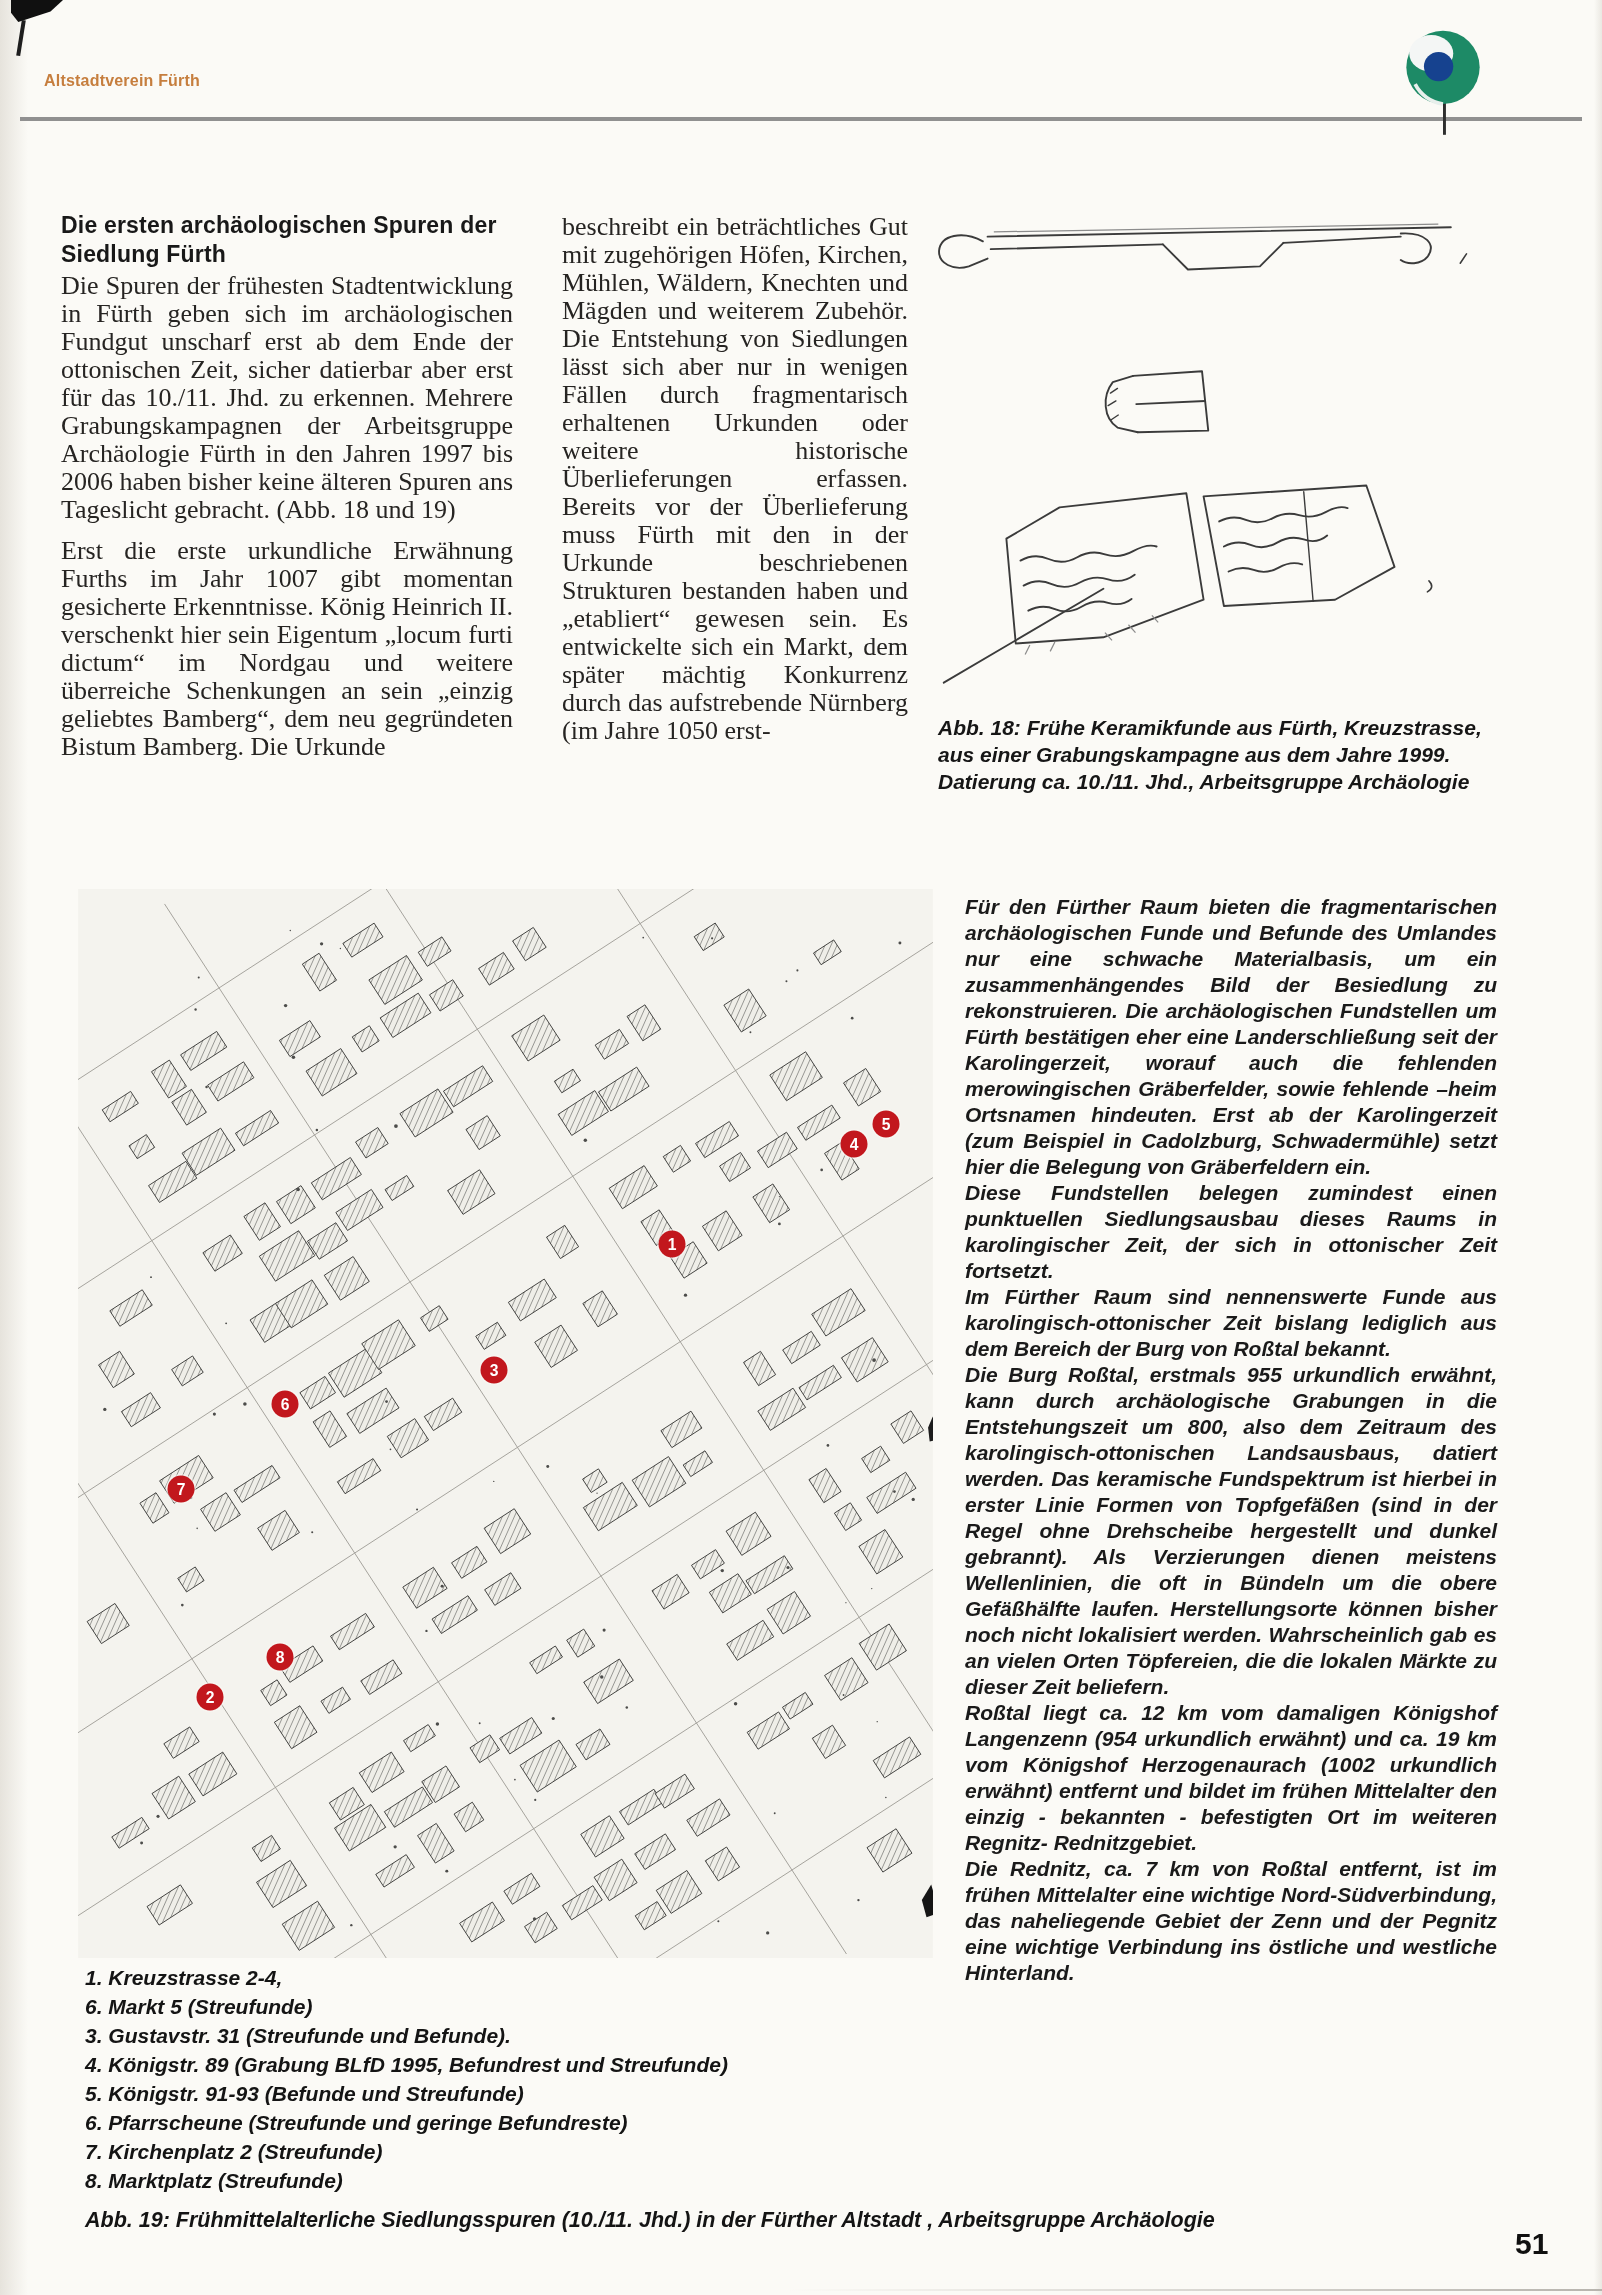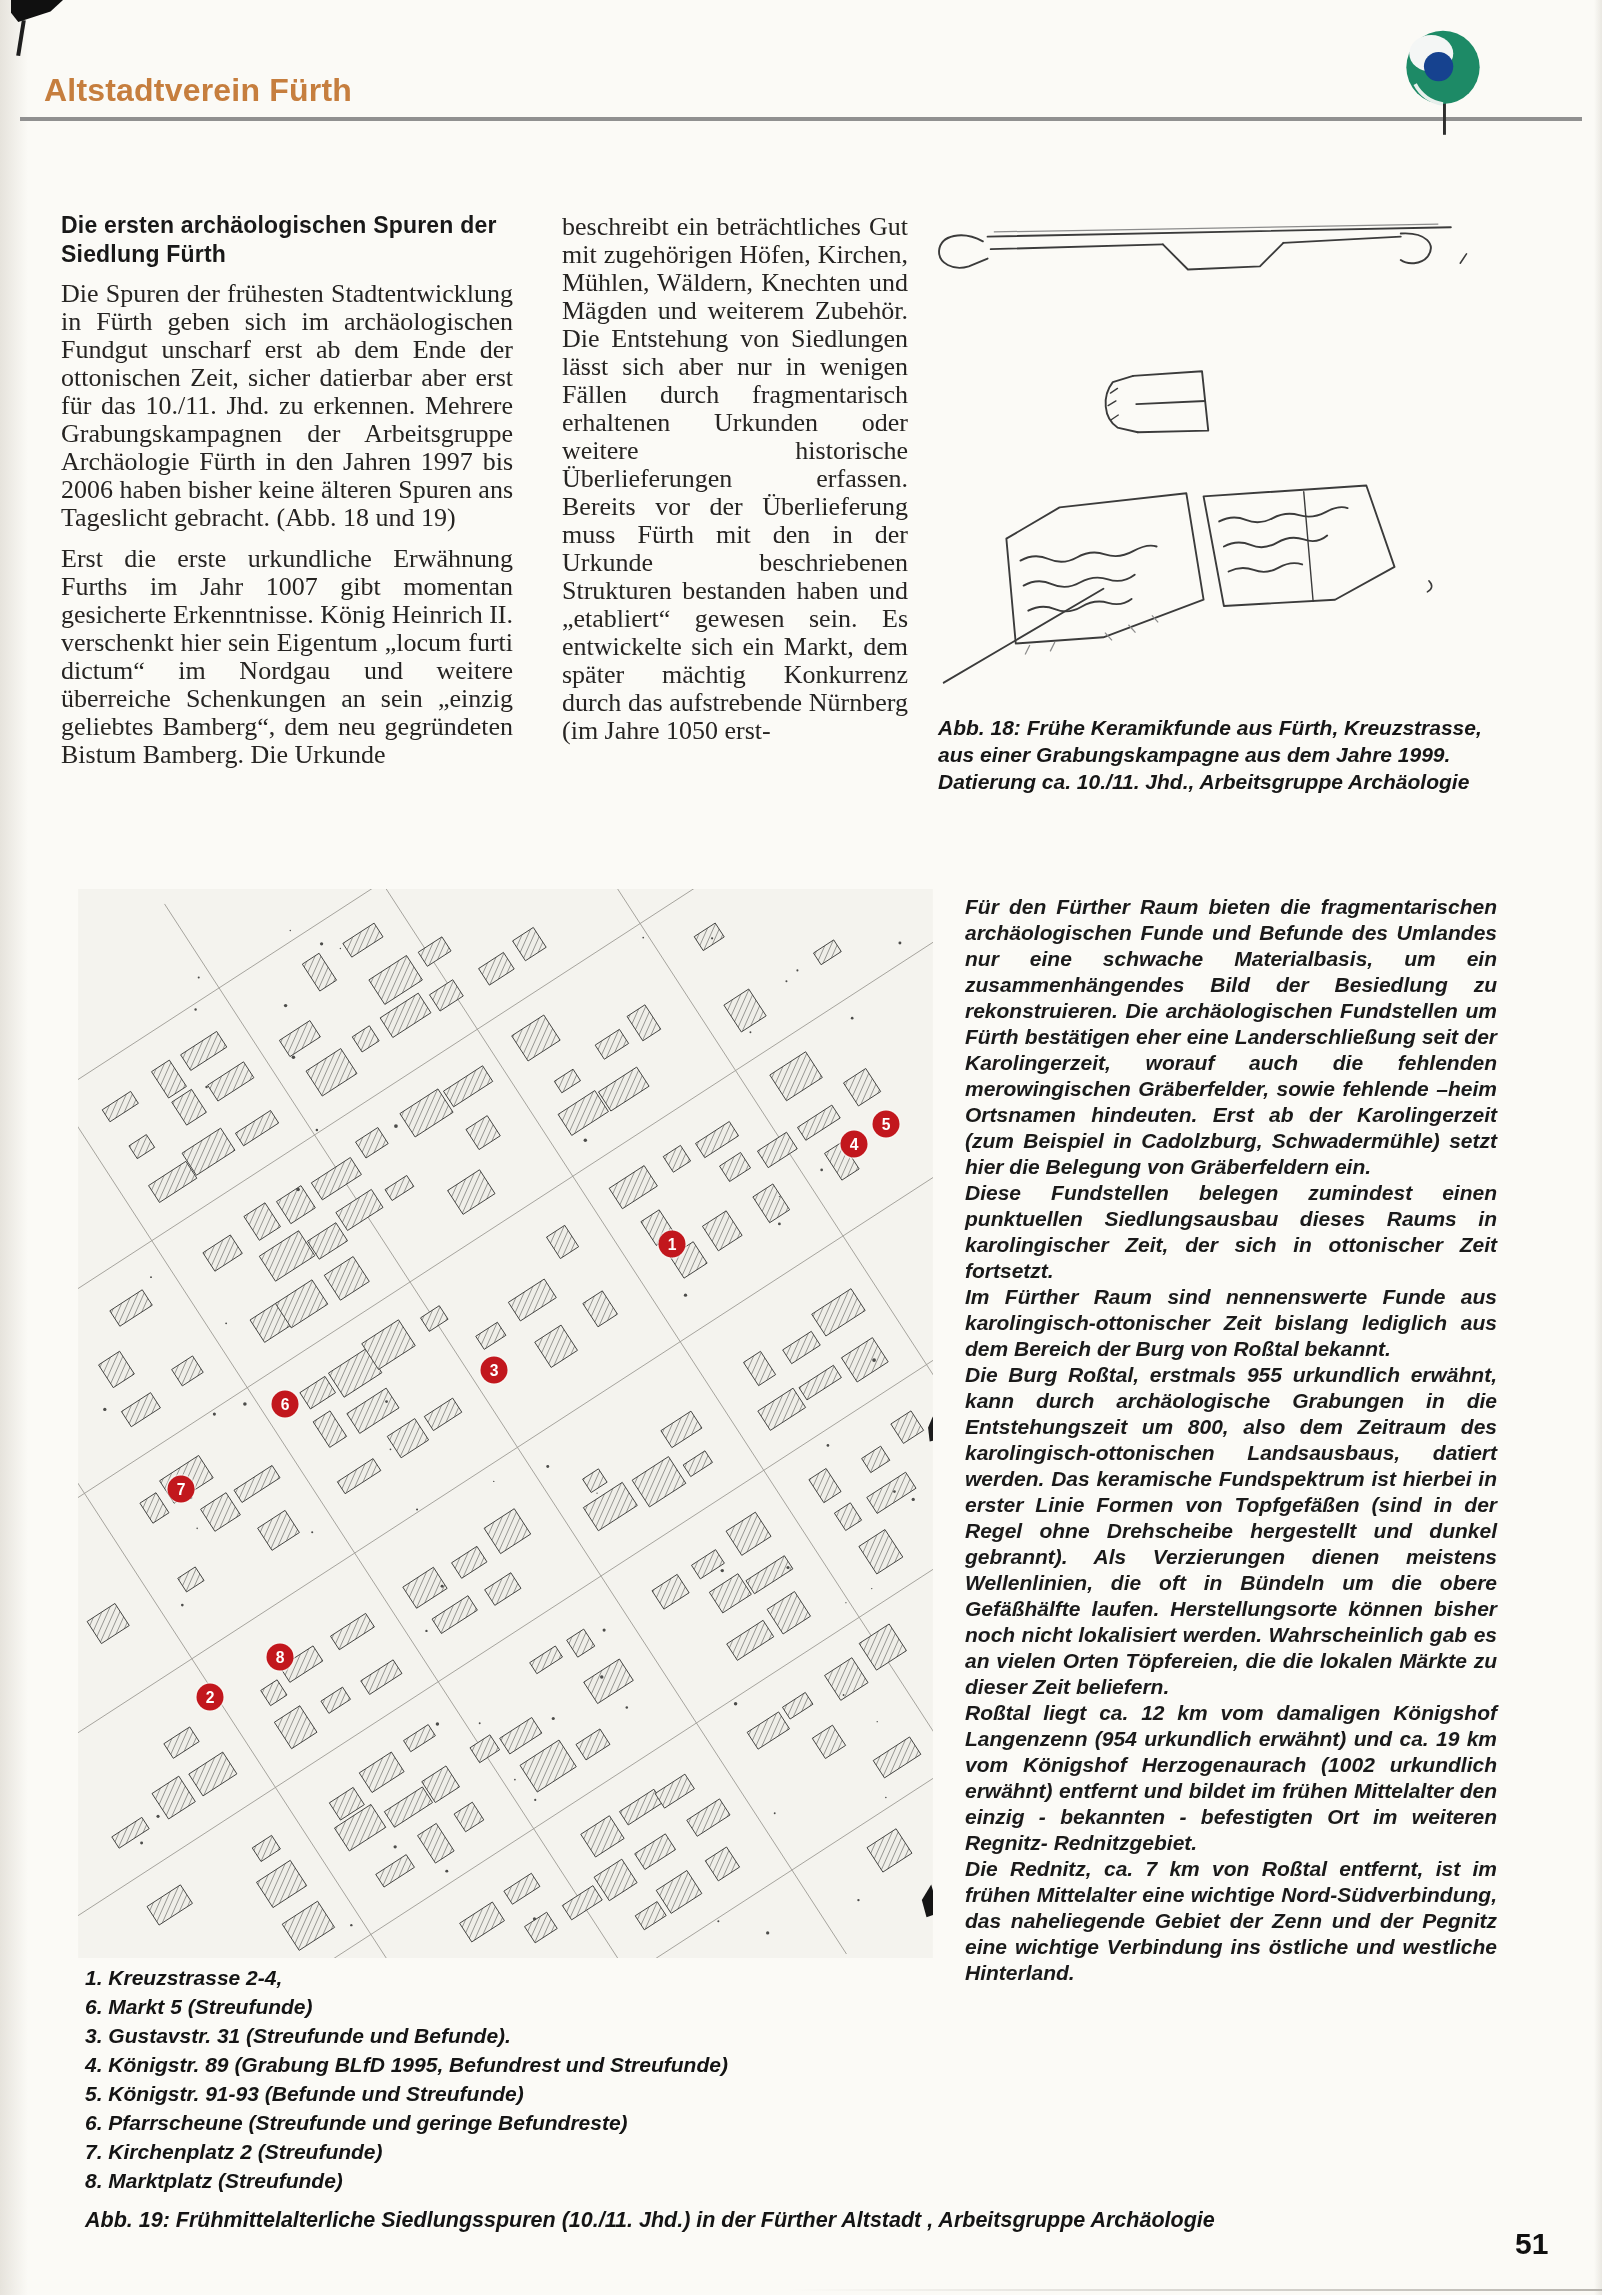--- a/index.html
+++ b/index.html
@@ -16,30 +16,30 @@
   .edge-right { position:absolute; right:0; top:0; bottom:0; width:7.8px;
     background:linear-gradient(270deg,#eae8e2 0%, rgba(255,255,255,0) 100%); }
   .bottom-edge { position:absolute; right:0; bottom:3.9px; width:814px; height:2.3px;
     background:linear-gradient(90deg, rgba(255,255,255,0), #b7b4ae); }
   .corner-blob { position:absolute; left:11px; top:0; width:52px; height:22px; background:#101010;
     clip-path:polygon(0 0, 100% 0, 76% 52%, 14% 100%, 0 58%); }
   .corner-line { position:absolute; left:19px; top:20.3px; width:3.9px; height:36px; background:#1e1e1e;
     transform:rotate(9deg); }
 
   .header-title { position:absolute; left:44px; top:72px;
-    font-family:"Liberation Sans", sans-serif; font-weight:700; font-size:32px;
+    font-family:"Liberation Sans", sans-serif; font-weight:700; font-size:16px;
     letter-spacing:0.2px; color:var(--header-orange, #c67e3e); }
   .header-rule { position:absolute; left:20.3px; top:117px; width:1562px; height:3.9px; background:#909090; }
   .logo { position:absolute; left:1399px; top:27px; width:88px; height:110px; }
 
   .col { position:absolute; }
   .col1 { left:61px; top:211px; width:452px; }
   .col2 { left:562px; top:213px; width:346px; }
   .heading { font-family:"Liberation Sans", sans-serif; font-size:23px; line-height:29px;
-    font-weight:700; color:#181818; margin-bottom:11px; letter-spacing:0.2px; }
+    font-weight:700; color:#181818; margin-bottom:3px; letter-spacing:0.2px; }
   .body { font-size:26px; line-height:28px; text-align:justify; hyphens:auto; }
   .body + .body { margin-top:13px; }
 
   .ceramics { position:absolute; left:928px; top:210px; width:548px; height:493px; }
   .ceramics svg { width:100%; height:100%; display:block; }
 
   .fig18-caption { position:absolute; left:930px; top:714px; width:553px;
     font:italic 700 21px/27px "Liberation Sans", sans-serif; color:#161616;margin-left:8px; }
 
   .sidebar { position:absolute; left:945px; top:894px; width:532px;

